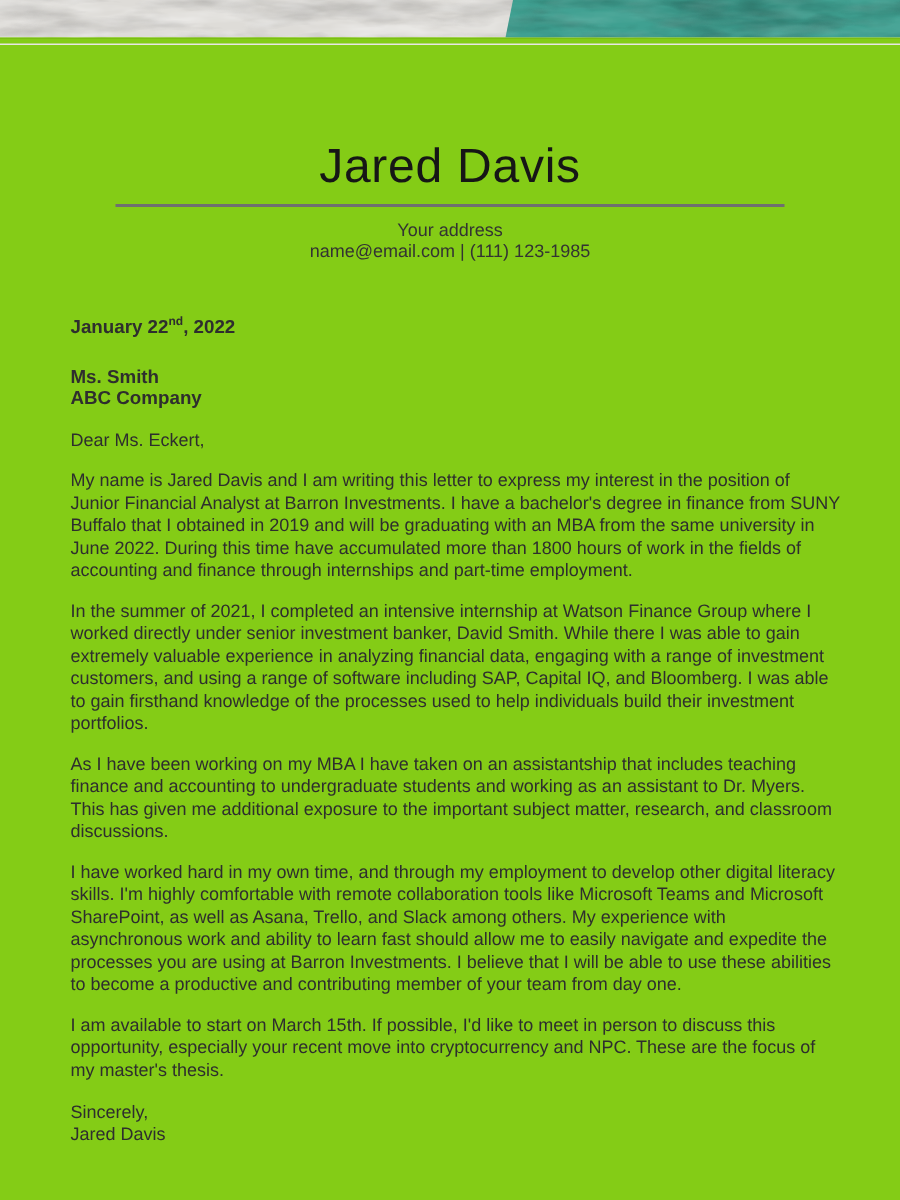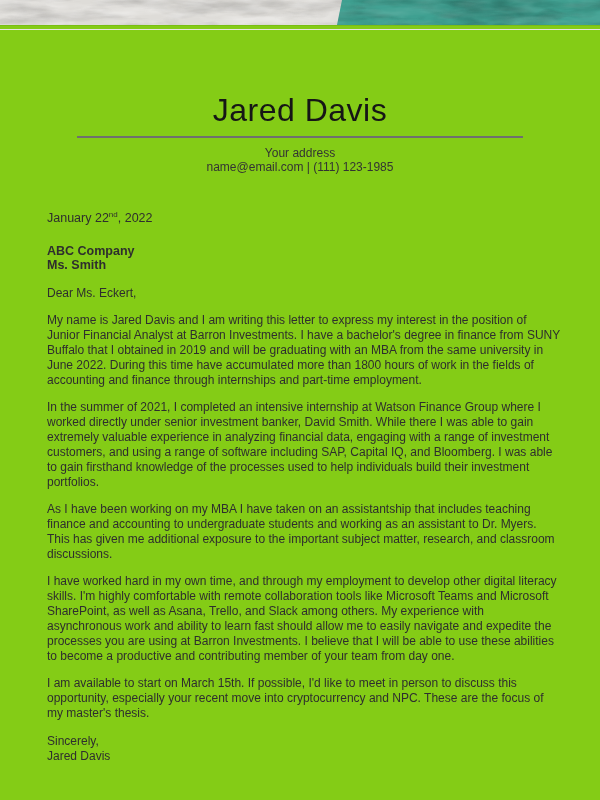--- a/index.html
+++ b/index.html
@@ -41,21 +41,21 @@
     margin: 8px auto 0 auto;
   }
   .addr-block { margin-top: 8px; font-size: 12px; line-height: 14px; color: #333333; }
 
   
   .letter {
     margin-left: 47px; width: 513px;
     font-size: 12px; line-height: 15px;
     color: #2e2e2e;
   }
-  .date-line { margin-top: 37px; font-weight: normal; font-size: 12.5px; }
+  .date-line { margin-top: 37px; font-weight: bold; font-size: 12.5px; }
   .date-line sup { font-size: 8px; line-height: 0; }
   .recipient { margin-top: 18px; font-weight: bold; font-size: 12.5px; line-height: 14px; }
   .salutation { margin-top: 14px; }
   p.para { margin: 12px 0 0 0; }
   .closing { margin-top: 13px; }
   .signature { margin: 0; }
 </style>
 </head>
 <body>
 
@@ -101,22 +101,22 @@
     <div class="addr-block">
       <div>Your address</div>
       <div>name@email.com | (111) 123-1985</div>
     </div>
   </div>
 
   <div class="letter">
     <div class="date-line"><span>January 22</span><sup>nd</sup><span>, 2022</span></div>
 
     <div class="recipient">
+      <div>Ms. Smith</div>
       <div>ABC Company</div>
-      <div>Ms. Smith</div>
     </div>
 
     <div class="salutation">Dear Ms. Eckert,</div>
 
     <p class="para">My name is Jared Davis and I am writing this letter to express my interest in the position of Junior Financial Analyst at Barron Investments. I have a bachelor's degree in finance from SUNY Buffalo that I obtained in 2019 and will be graduating with an MBA from the same university in June 2022. During this time have accumulated more than 1800 hours of work in the fields of accounting and finance through internships and part-time employment.</p>
     <p class="para">In the summer of 2021, I completed an intensive internship at Watson Finance Group where I worked directly under senior investment banker, David Smith. While there I was able to gain extremely valuable experience in analyzing financial data, engaging with a range of investment customers, and using a range of software including SAP, Capital IQ, and Bloomberg. I was able to gain firsthand knowledge of the processes used to help individuals build their investment portfolios.</p>
     <p class="para">As I have been working on my MBA I have taken on an assistantship that includes teaching finance and accounting to undergraduate students and working as an assistant to Dr. Myers. This has given me additional exposure to the important subject matter, research, and classroom discussions.</p>
     <p class="para">I have worked hard in my own time, and through my employment to develop other digital literacy skills. I'm highly comfortable with remote collaboration tools like Microsoft Teams and Microsoft SharePoint, as well as Asana, Trello, and Slack among others. My experience with asynchronous work and ability to learn fast should allow me to easily navigate and expedite the processes you are using at Barron Investments. I believe that I will be able to use these abilities to become a productive and contributing member of your team from day one.</p>
     <p class="para">I am available to start on March 15th. If possible, I'd like to meet in person to discuss this opportunity, especially your recent move into cryptocurrency and NPC. These are the focus of my master's thesis.</p>
 

